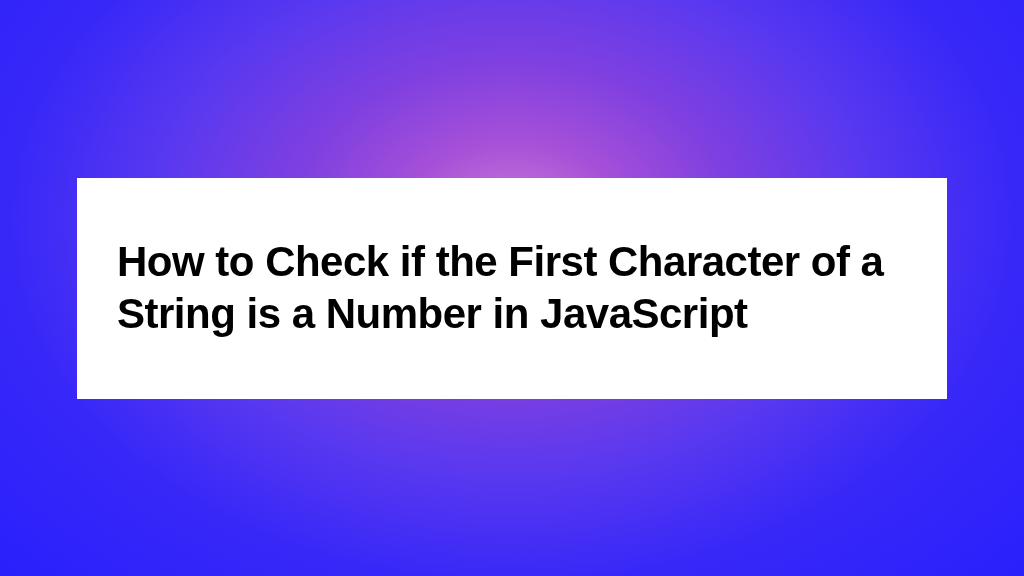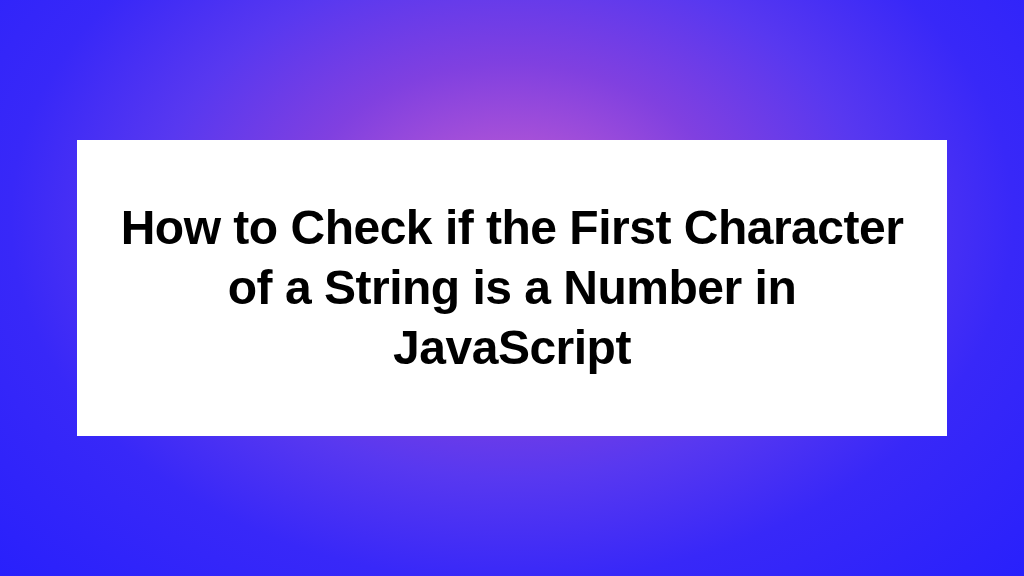--- a/index.html
+++ b/index.html
@@ -19,24 +19,23 @@
     }
     .card {
       background: #ffffff;
       width: 870px;
       padding: 58px 40px;
       display: flex;
       align-items: center;
       justify-content: center;
     }
     .title {
-      font-size: 48px;
+      font-size: 42px;
       font-weight: 900;
       color: #000000;
-      text-align: center;
       line-height: 1.25;
       letter-spacing: -0.5px;
     }
   </style>
 </head>
 <body>
 
 <div class="card">
   <h1 class="title">How to Check if the First Character of a String is a Number in JavaScript</h1>
 </div>

